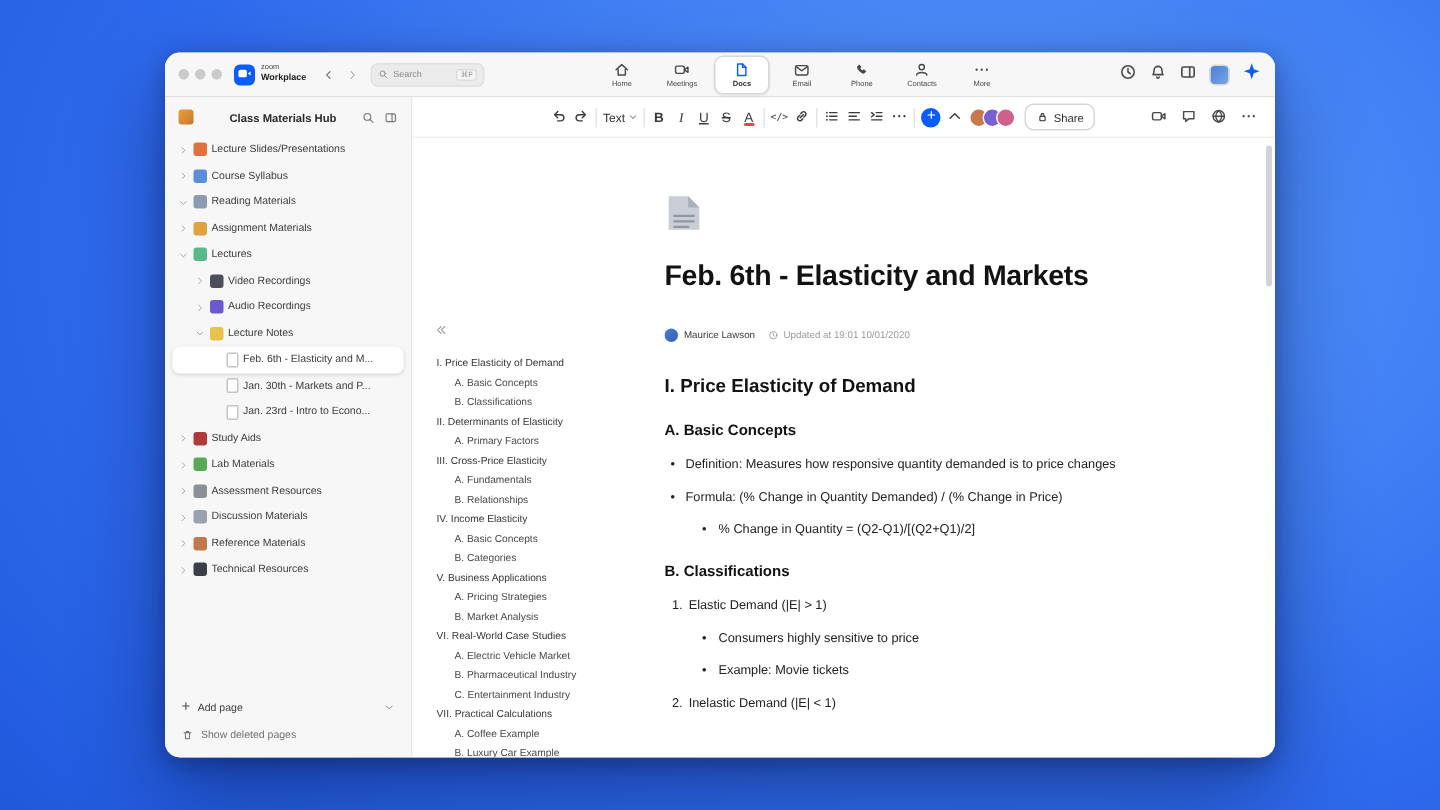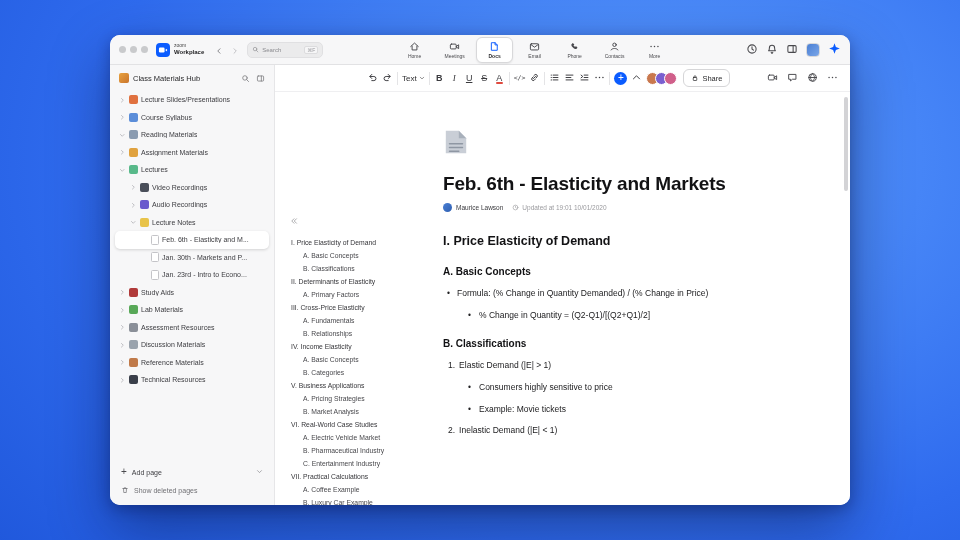--- a/index.html
+++ b/index.html
@@ -38,21 +38,21 @@
   .tb-icon{display:flex;}
   .tb-icon svg{width:12px;height:12px;}
   .tb-avatar{width:14px;height:14px;border-radius:4px;background:linear-gradient(135deg,#4a7fd4,#7aa6e8);border:1px solid #d8d8da;}
   .ai-btn{color:#0b5cff;display:flex;}
   .ai-btn svg{width:13px;height:13px;}
   
   .window-body{flex:1;display:flex;min-height:0;}
   .sidebar{width:165px;background:#f7f7f8;border-right:1px solid #e6e6e8;display:flex;flex-direction:column;}
   .sb-header{display:flex;align-items:center;gap:4px;padding:8px 9px 5px;}
   .sb-title-icon{width:10px;height:10px;border-radius:2px;background:linear-gradient(135deg,#e8a23f,#c9742c);flex:0 0 auto;}
-  .sb-title{font-size:7.5px;font-weight:normal;color:#29292b;flex:1;white-space:nowrap;overflow:hidden;}
+  .sb-title{font-size:7.5px;font-weight:bold;color:#29292b;flex:1;white-space:nowrap;overflow:hidden;margin-left:20px;}
   .sb-header-icons{display:flex;gap:6px;color:#7a7a7e;}
   .sb-header-icons svg{width:9px;height:9px;}
   .tree{flex:1;overflow:hidden;padding:3px 5px;}
   .tree-row{display:flex;align-items:center;height:17.5px;gap:3px;padding-right:4px;border-radius:5px;color:#3c3c40;}
   .tree-row.selected{background:#fff;box-shadow:0 1px 3px rgba(0,0,0,.15);}
   .chev{width:7px;height:7px;color:#97979b;flex:0 0 auto;display:flex;align-items:center;justify-content:center;}
   .chev svg{width:6.5px;height:6.5px;}
   .chev.expanded svg{transform:rotate(90deg);}
   .chev-spacer{width:7px;flex:0 0 auto;}
   .tree-icon{width:9px;height:9px;border-radius:2px;flex:0 0 auto;}
@@ -89,21 +89,21 @@
   .doc-right-icons svg{width:11px;height:11px;}
   .doc-content{flex:1;position:relative;overflow:hidden;}
   .toc{position:absolute;left:10px;top:104px;width:152px;}
   .toc-collapse{color:#8a8a8e;padding-left:5px;margin-bottom:7px;display:flex;}
   .toc-collapse svg{width:8px;height:8px;}
   .toc-item{font-size:6.8px;color:#48484c;line-height:13px;white-space:nowrap;overflow:hidden;text-overflow:ellipsis;}
   .toc-item.lvl0{padding-left:6px;color:#353539;}
   .toc-item.lvl1{padding-left:18px;}
   .article{position:absolute;left:168px;top:0;width:404px;height:100%;overflow:hidden;padding-top:20px;}
   .doc-icon{margin-bottom:12px;}
-  .doc-title{font-size:19px;font-weight:bold;color:#121214;letter-spacing:-.2px;margin-bottom:8px;}
+  .doc-title{font-size:19px;font-weight:bold;color:#121214;letter-spacing:-.2px;margin-bottom:23px;}
   .doc-meta{display:flex;align-items:center;gap:4px;}
   .meta-avatar{width:9px;height:9px;border-radius:50%;background:linear-gradient(135deg,#4a7fd4,#2f5fb0);flex:0 0 auto;}
   .meta-name{font-size:6.5px;color:#3a3a3e;}
   .meta-updated{font-size:6.5px;color:#9a9a9e;display:flex;align-items:center;gap:3px;margin-left:5px;}
   .meta-updated svg{width:7px;height:7px;}
   .db-h2{font-size:12.5px;font-weight:bold;color:#121214;margin:22px 0 6px;}
   .db-h3{font-size:10px;font-weight:bold;color:#121214;margin:18px 0 5px;}
   .db-li{position:relative;font-size:8.5px;color:#212123;padding-left:14px;margin:11px 0;line-height:1.25;}
   .db-li::before{content:"•";position:absolute;left:4px;}
   .db-li2{position:relative;font-size:8.5px;color:#212123;padding-left:36px;margin:11px 0;line-height:1.25;}
@@ -602,20 +602,21 @@
                     <circle cx="8" cy="8" r="5.5"></circle>
                     <path d="M8 5v3l2 1.5"></path>
                   </svg>
                 </span>
               <span>Updated at 19:01 10/01/2020</span>
             </span>
           </div>
           <div>
               <div class="db-h2">I. Price Elasticity of Demand</div>
               <div class="db-h3">A. Basic Concepts</div>
+              <div class="db-li">Definition: Measures how responsive quantity demanded is to price changes</div>
               <div class="db-li">Formula: (% Change in Quantity Demanded) / (% Change in Price)</div>
               <div class="db-li2">% Change in Quantity = (Q2-Q1)/[(Q2+Q1)/2]</div>
               <div class="db-h3">B. Classifications</div>
               <div class="db-num">
                 <span>1.</span>
                 <span>Elastic Demand (|E| &gt; 1)</span>
               </div>
               <div class="db-li2">Consumers highly sensitive to price</div>
               <div class="db-li2">Example: Movie tickets</div>
               <div class="db-num">

